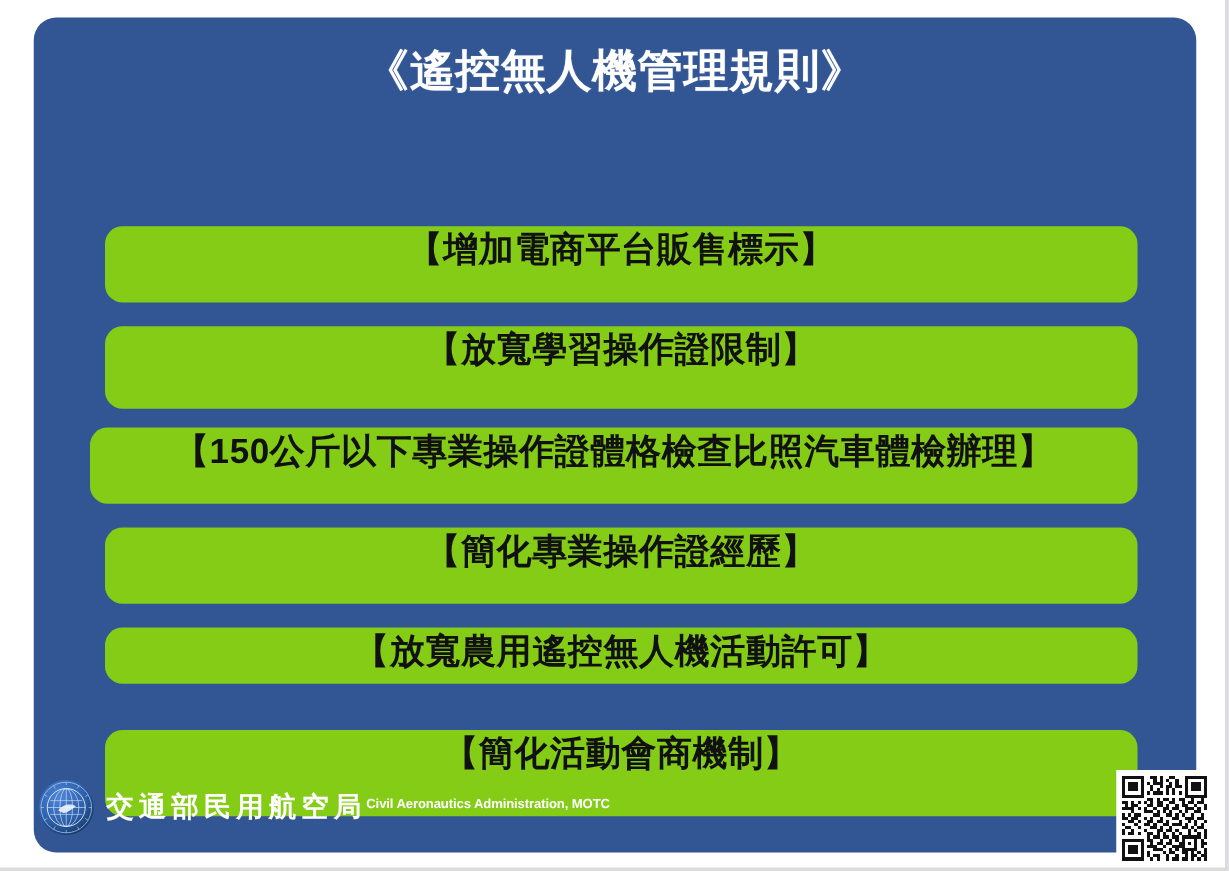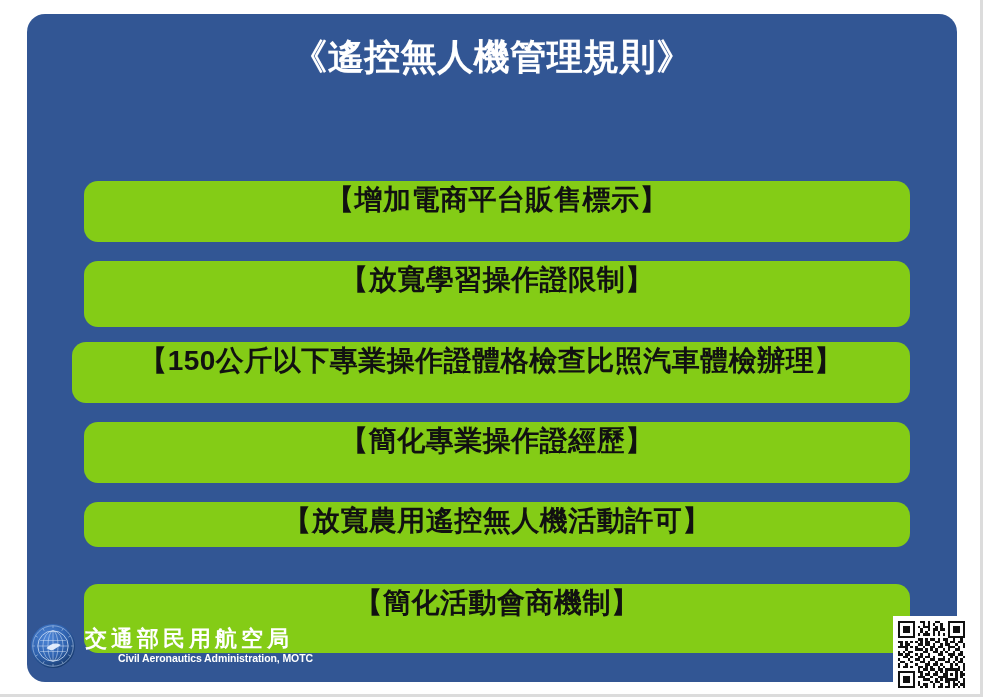--- a/index.html
+++ b/index.html
@@ -88,39 +88,38 @@
   }
 
   #agency-emblem {
     width: 46px;
     height: 46px;
     flex: 0 0 46px;
   }
 
   #agency-names {
     display: flex;
-    flex-direction: column;
+    flex-direction: row;
     justify-content: flex-start;
     line-height: 1.0;
   }
   #agency-name-zh {
     color: #ffffff;
     font-size: 22px;
     font-weight: bold;
     letter-spacing: 4px;
     white-space: nowrap;
   }
   #agency-name-en {
     color: #ffffff;
     font-size: 10.5px;
     font-weight: bold;
     letter-spacing: -0.1px;
     white-space: nowrap;
     margin-top: 3px;
-    margin-left: 33px;
   }
 
   
   #qr-code {
     position: absolute;
     left: 893px;
     top: 616px;
     width: 77px;
     height: 77px;
     background: #ffffff;

